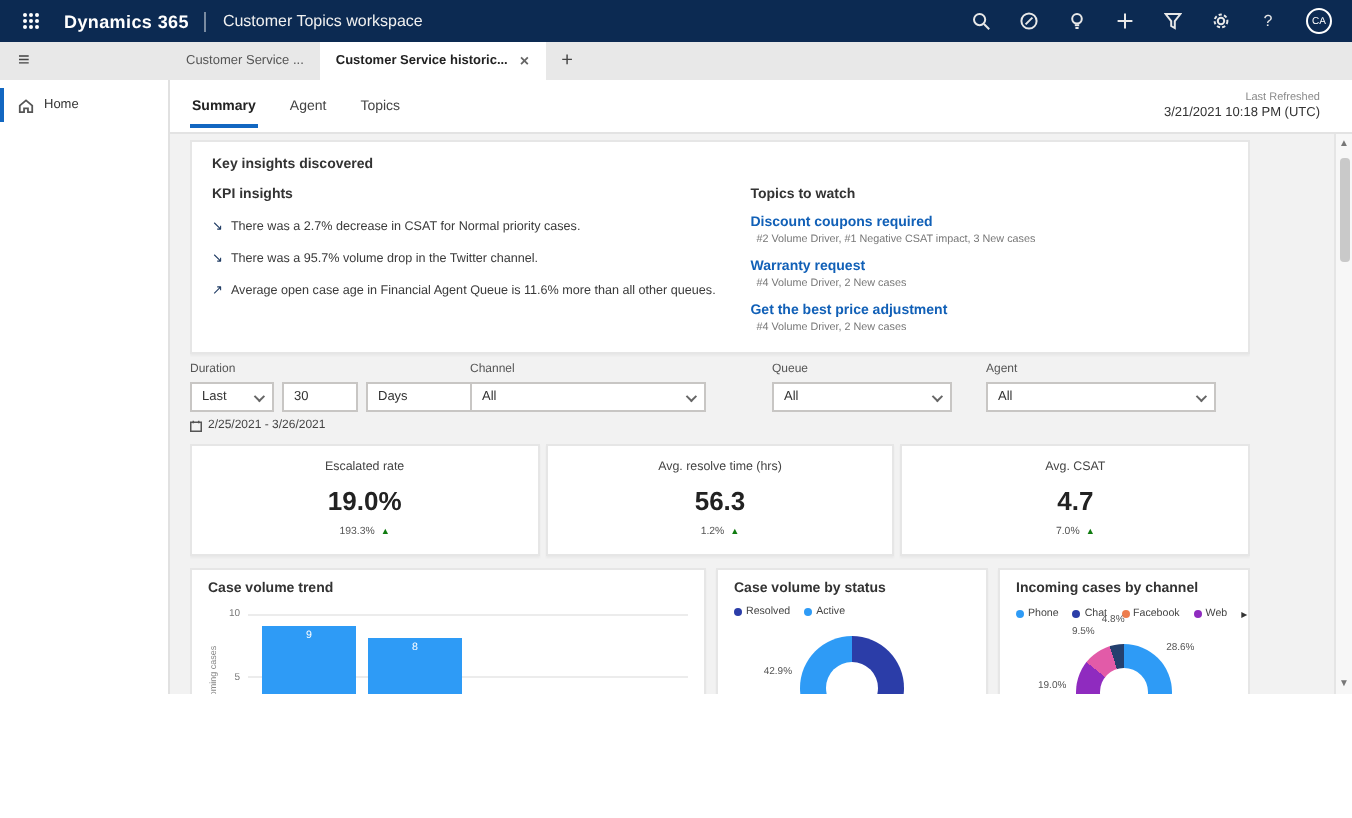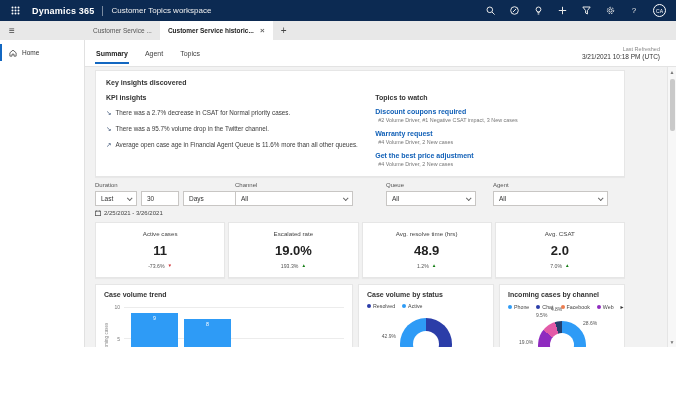--- a/index.html
+++ b/index.html
@@ -327,46 +327,38 @@
             <div class="flabel">Agent</div>
             <div class="fbox" style="width:115px;">
               <span>All</span>
               <span class="chev"></span>
             </div>
           </div>
         </div>
 
         <div class="kpi-row">
           <div class="card kpi-card">
-            <div class="kpi-label">Active cases</div>
-            <div class="kpi-value">11</div>
-            <div class="kpi-delta">
-                <span>-73.6%</span>
-                <span class="d-arrow down tone-bad"></span>
-              </div>
-          </div>
-          <div class="card kpi-card">
             <div class="kpi-label">Escalated rate</div>
             <div class="kpi-value">19.0%</div>
             <div class="kpi-delta">
                 <span>193.3%</span>
                 <span class="d-arrow up tone-good"></span>
               </div>
           </div>
           <div class="card kpi-card">
             <div class="kpi-label">Avg. resolve time (hrs)</div>
-            <div class="kpi-value">48.9</div>
+            <div class="kpi-value">56.3</div>
             <div class="kpi-delta">
                 <span>1.2%</span>
                 <span class="d-arrow up tone-good"></span>
               </div>
           </div>
           <div class="card kpi-card">
             <div class="kpi-label">Avg. CSAT</div>
-            <div class="kpi-value">2.0</div>
+            <div class="kpi-value">4.7</div>
             <div class="kpi-delta">
                 <span>7.0%</span>
                 <span class="d-arrow up tone-good"></span>
               </div>
           </div>
         </div>
 
         <div class="charts-row">
           <div class="card chart-card cc-bar">
             <div class="card-title">Case volume trend</div>

